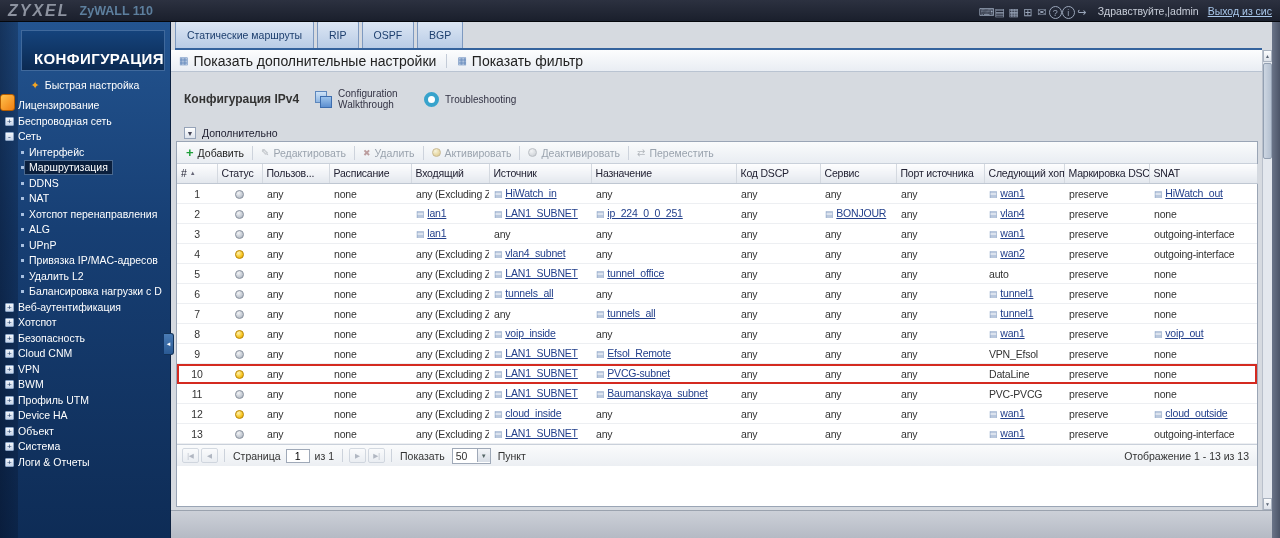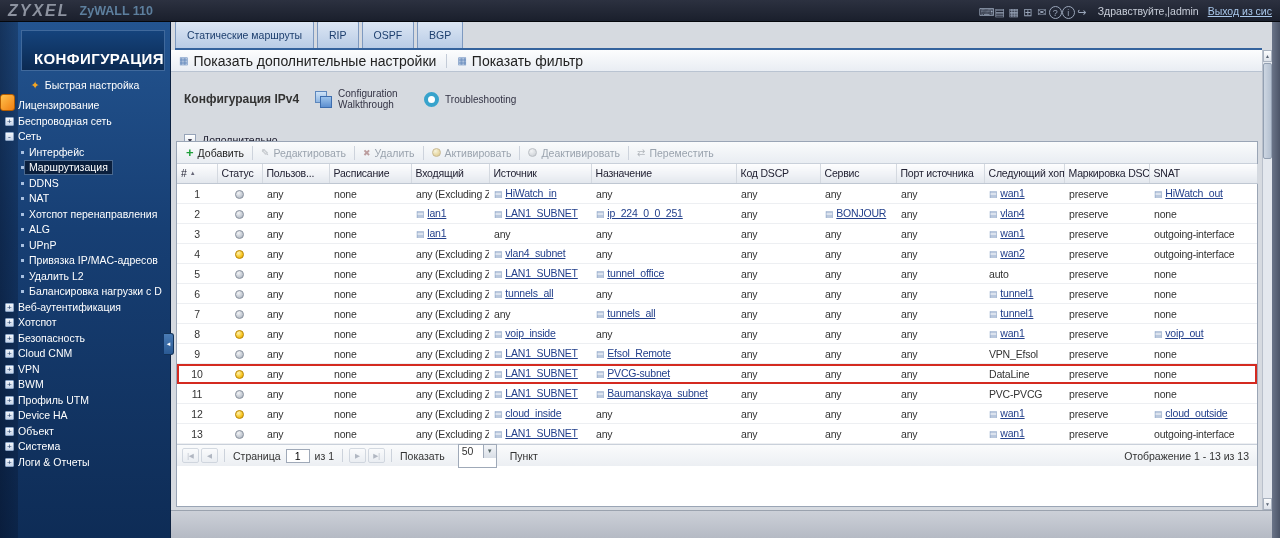--- a/index.html
+++ b/index.html
@@ -78,21 +78,21 @@
   .helper { display:flex; align-items:center; gap:6px; margin-right:16px; cursor:pointer; }
   .helper-label { font-size:10px; color:#334; line-height:11px; }
   .helper-label.two-line { width:70px; }
   .wt-icon { position:relative; width:17px; height:17px; display:inline-block; }
   .wt-icon::before { content:""; position:absolute; left:0; top:0; width:10px; height:10px;
     background:linear-gradient(#cfe3f7,#8fb6e2); border:1px solid #5d87bd; }
   .wt-icon::after { content:""; position:absolute; left:5px; top:5px; width:10px; height:10px;
     background:linear-gradient(#9cc3ec,#5d8fd0); border:1px solid #3d6dae; }
   .ts-icon { width:7px; height:7px; border-radius:50%; border:4px solid #38a3cc; background:#fff;
     box-sizing:content-box; display:inline-block; }
-  .adv-row { position:absolute; top:62px; left:13px; display:flex; align-items:center; gap:6px;
+  .adv-row { position:absolute; top:55px; left:13px; display:flex; align-items:center; gap:6px;
     cursor:pointer; }
   .adv-box { display:inline-block; width:12px; height:12px; line-height:11px; font-size:7px;
     text-align:center; border:1px solid #96a3b8; background:linear-gradient(#fff,#dde3ec); color:#445; }
   .adv-label { font-size:10.5px; color:#223; }
 
   
   .grid-panel { position:absolute; left:5px; right:4px; top:69px; height:366px; background:#fff;
     border:1px solid #9aa5b5; }
   .grid-toolbar { height:22px; background:linear-gradient(#fafbfc,#e9edf2);
     border-bottom:1px solid #c9d0da; display:flex; align-items:center; padding:0 4px; }
@@ -135,22 +135,22 @@
   .pager { height:22px; border-top:1px solid #c9d0da; background:linear-gradient(#fafbfc,#eceff3);
     display:flex; align-items:center; padding:0 4px; font-size:10.5px; color:#333; }
   .pbtn { width:17px; height:15px; border:1px solid #b6bfcc; background:linear-gradient(#fcfdfe,#e7ebf1);
     color:#7c8697; font-size:6.5px; display:inline-flex; align-items:center; justify-content:center;
     border-radius:2px; margin:0 1px; cursor:pointer; }
   .pbtn.disabled { opacity:.55; cursor:default; }
   .psep { width:1px; height:13px; background:#ccd2db; margin:0 5px; }
   .plabel { margin:0 3px; }
   .pinput { width:24px; height:14px; border:1px solid #9fa9b8; font:10.5px "Liberation Sans",sans-serif;
     text-align:center; padding:0; margin:0 2px; }
-  .combo { display:inline-flex; align-items:flex-start; border:1px solid #9fa9b8; background:#fff;
-    height:24px; margin:0 10px; cursor:pointer; }
+  .combo { display:inline-flex; align-items:center; border:1px solid #9fa9b8; background:#fff;
+    height:16px; margin:0 4px; cursor:pointer; }
   .combo-val { width:24px; padding:0 3px; font-size:10.5px; }
   .combo-arrow { width:13px; height:13px; background:linear-gradient(#f3f5f8,#d8dee6);
     border-left:1px solid #9fa9b8; font-size:6px; color:#566; display:flex; align-items:center;
     justify-content:center; }
   .pright { margin-left:auto; padding-right:4px; }
 
   
   .vscroll { position:absolute; top:28px; right:0; bottom:28px; width:10px; background:#e4e8ee;
     border-left:1px solid #b9c0cb; }
   .sb-up, .sb-down { position:absolute; left:0; width:9px; height:12px;

